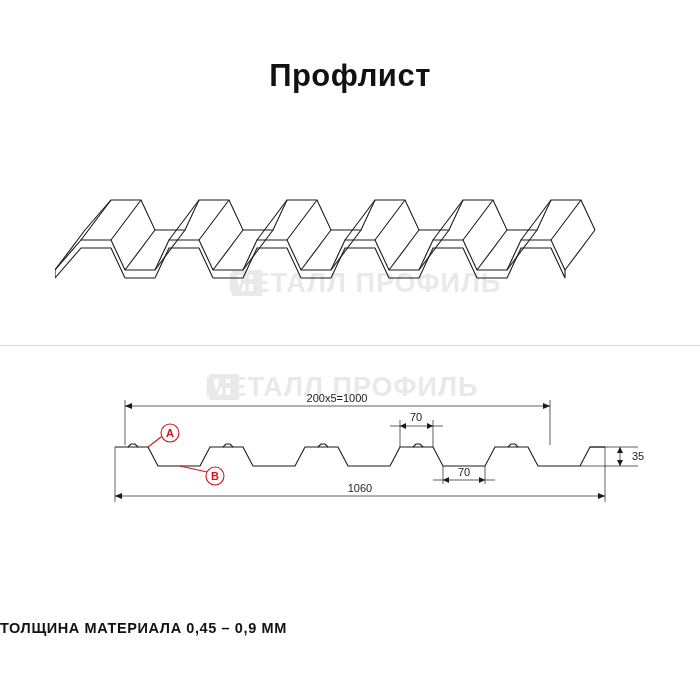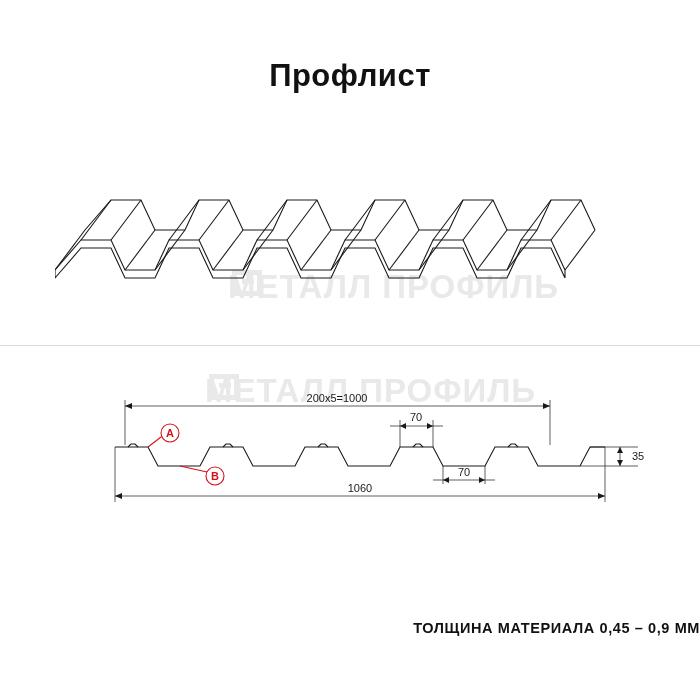--- a/index.html
+++ b/index.html
@@ -63,32 +63,32 @@
     left: 60px;
     width: 590px;
     height: 140px;
     text-align: center;
   }
   .footer {
     position: absolute;
     top: 620px;
     left: 0;
     width: 700px;
-    text-align: right;
+    text-align: left;
     font-size: 14.5px;
     font-weight: bold;
     letter-spacing: 0.6px;
     color: #111111;
   }
   .wm {
     position: absolute;
     pointer-events: none;
     color: #e9e9e9;
     font-weight: bold;
-    font-size: 33px;
+    font-size: 27px;
     letter-spacing: 1px;
     white-space: nowrap;
     font-family: "Liberation Sans", sans-serif;
   }
   .wm1 { top: 268px; left: 228px; }
   .wm2 { top: 372px; left: 205px; }
   .wm-mark {
     position: absolute;
     width: 30px;
     height: 26px;

